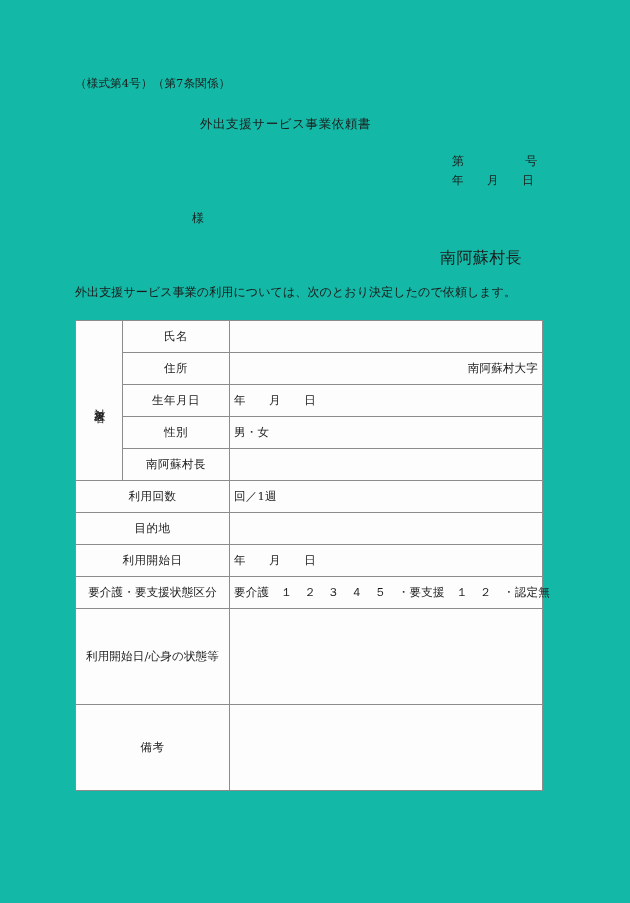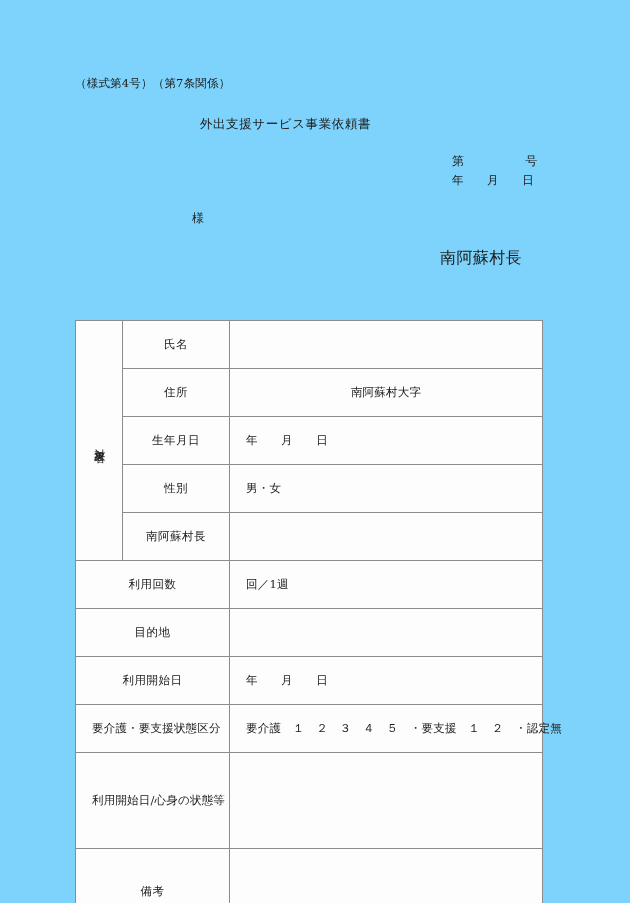--- a/index.html
+++ b/index.html
@@ -14,21 +14,21 @@
     color: #1a1a1a;
     position: relative;
     overflow: hidden;
   }
 
   .page {
     position: absolute;
     left: 0; top: 0;
     width: 630px;
     height: 903px;
-    background: #7dd3fc;
+    background: #14b8a6;
   }
 
   
   .form-code {
     position: absolute;
     left: 75px;
     top: 76px;
     font-size: 11.5px;
     letter-spacing: 0.2px;
     white-space: nowrap;
@@ -92,41 +92,41 @@
     left: 75px;
     top: 320px;
     width: 467px;
     border-collapse: collapse;
     table-layout: fixed;
     background: #fdfdfd;
   }
   .form-table td {
     border: 1px solid #8c8c8c;
     font-size: 11.5px;
-    padding: 16px;
+    padding: 4px;
     vertical-align: middle;
   }
 
   .col-group   { width: 47px; }
   .col-label   { width: 107px; }
   .col-value   { width: 313px; }
 
   .cell-label {
     text-align: center;
     letter-spacing: 0.5px;
     white-space: nowrap;
   }
   .cell-label-tight {
     text-align: center;
     letter-spacing: 0.2px;
     font-size: 11px;
     white-space: nowrap;
   }
   .cell-value {
-    text-align: center;
+    text-align: right;
     padding-left: 6px;
     letter-spacing: 0.2px;
     white-space: pre;
   }
   .cell-value-indent {
     text-align: left;
     padding-left: 24px;
     letter-spacing: 0.2px;
     white-space: pre;
   }
@@ -159,20 +159,21 @@
   <div class="doc-title">外出支援サービス事業依頼書</div>
 
   <div class="doc-number">第　　　　　号</div>
 
   <div class="doc-date">年　　月　　日</div>
 
   <div class="addressee">様</div>
 
   <div class="issuer">南阿蘇村長</div>
 
+  <div class="lead-text">外出支援サービス事業の利用については、次のとおり決定したので依頼します。</div>
 
   <table class="form-table">
     <colgroup>
       <col class="col-group">
       <col class="col-label">
       <col class="col-value">
     </colgroup>
     <tbody>
       <tr class="r-std">
         <td class="vcell" rowspan="5">

